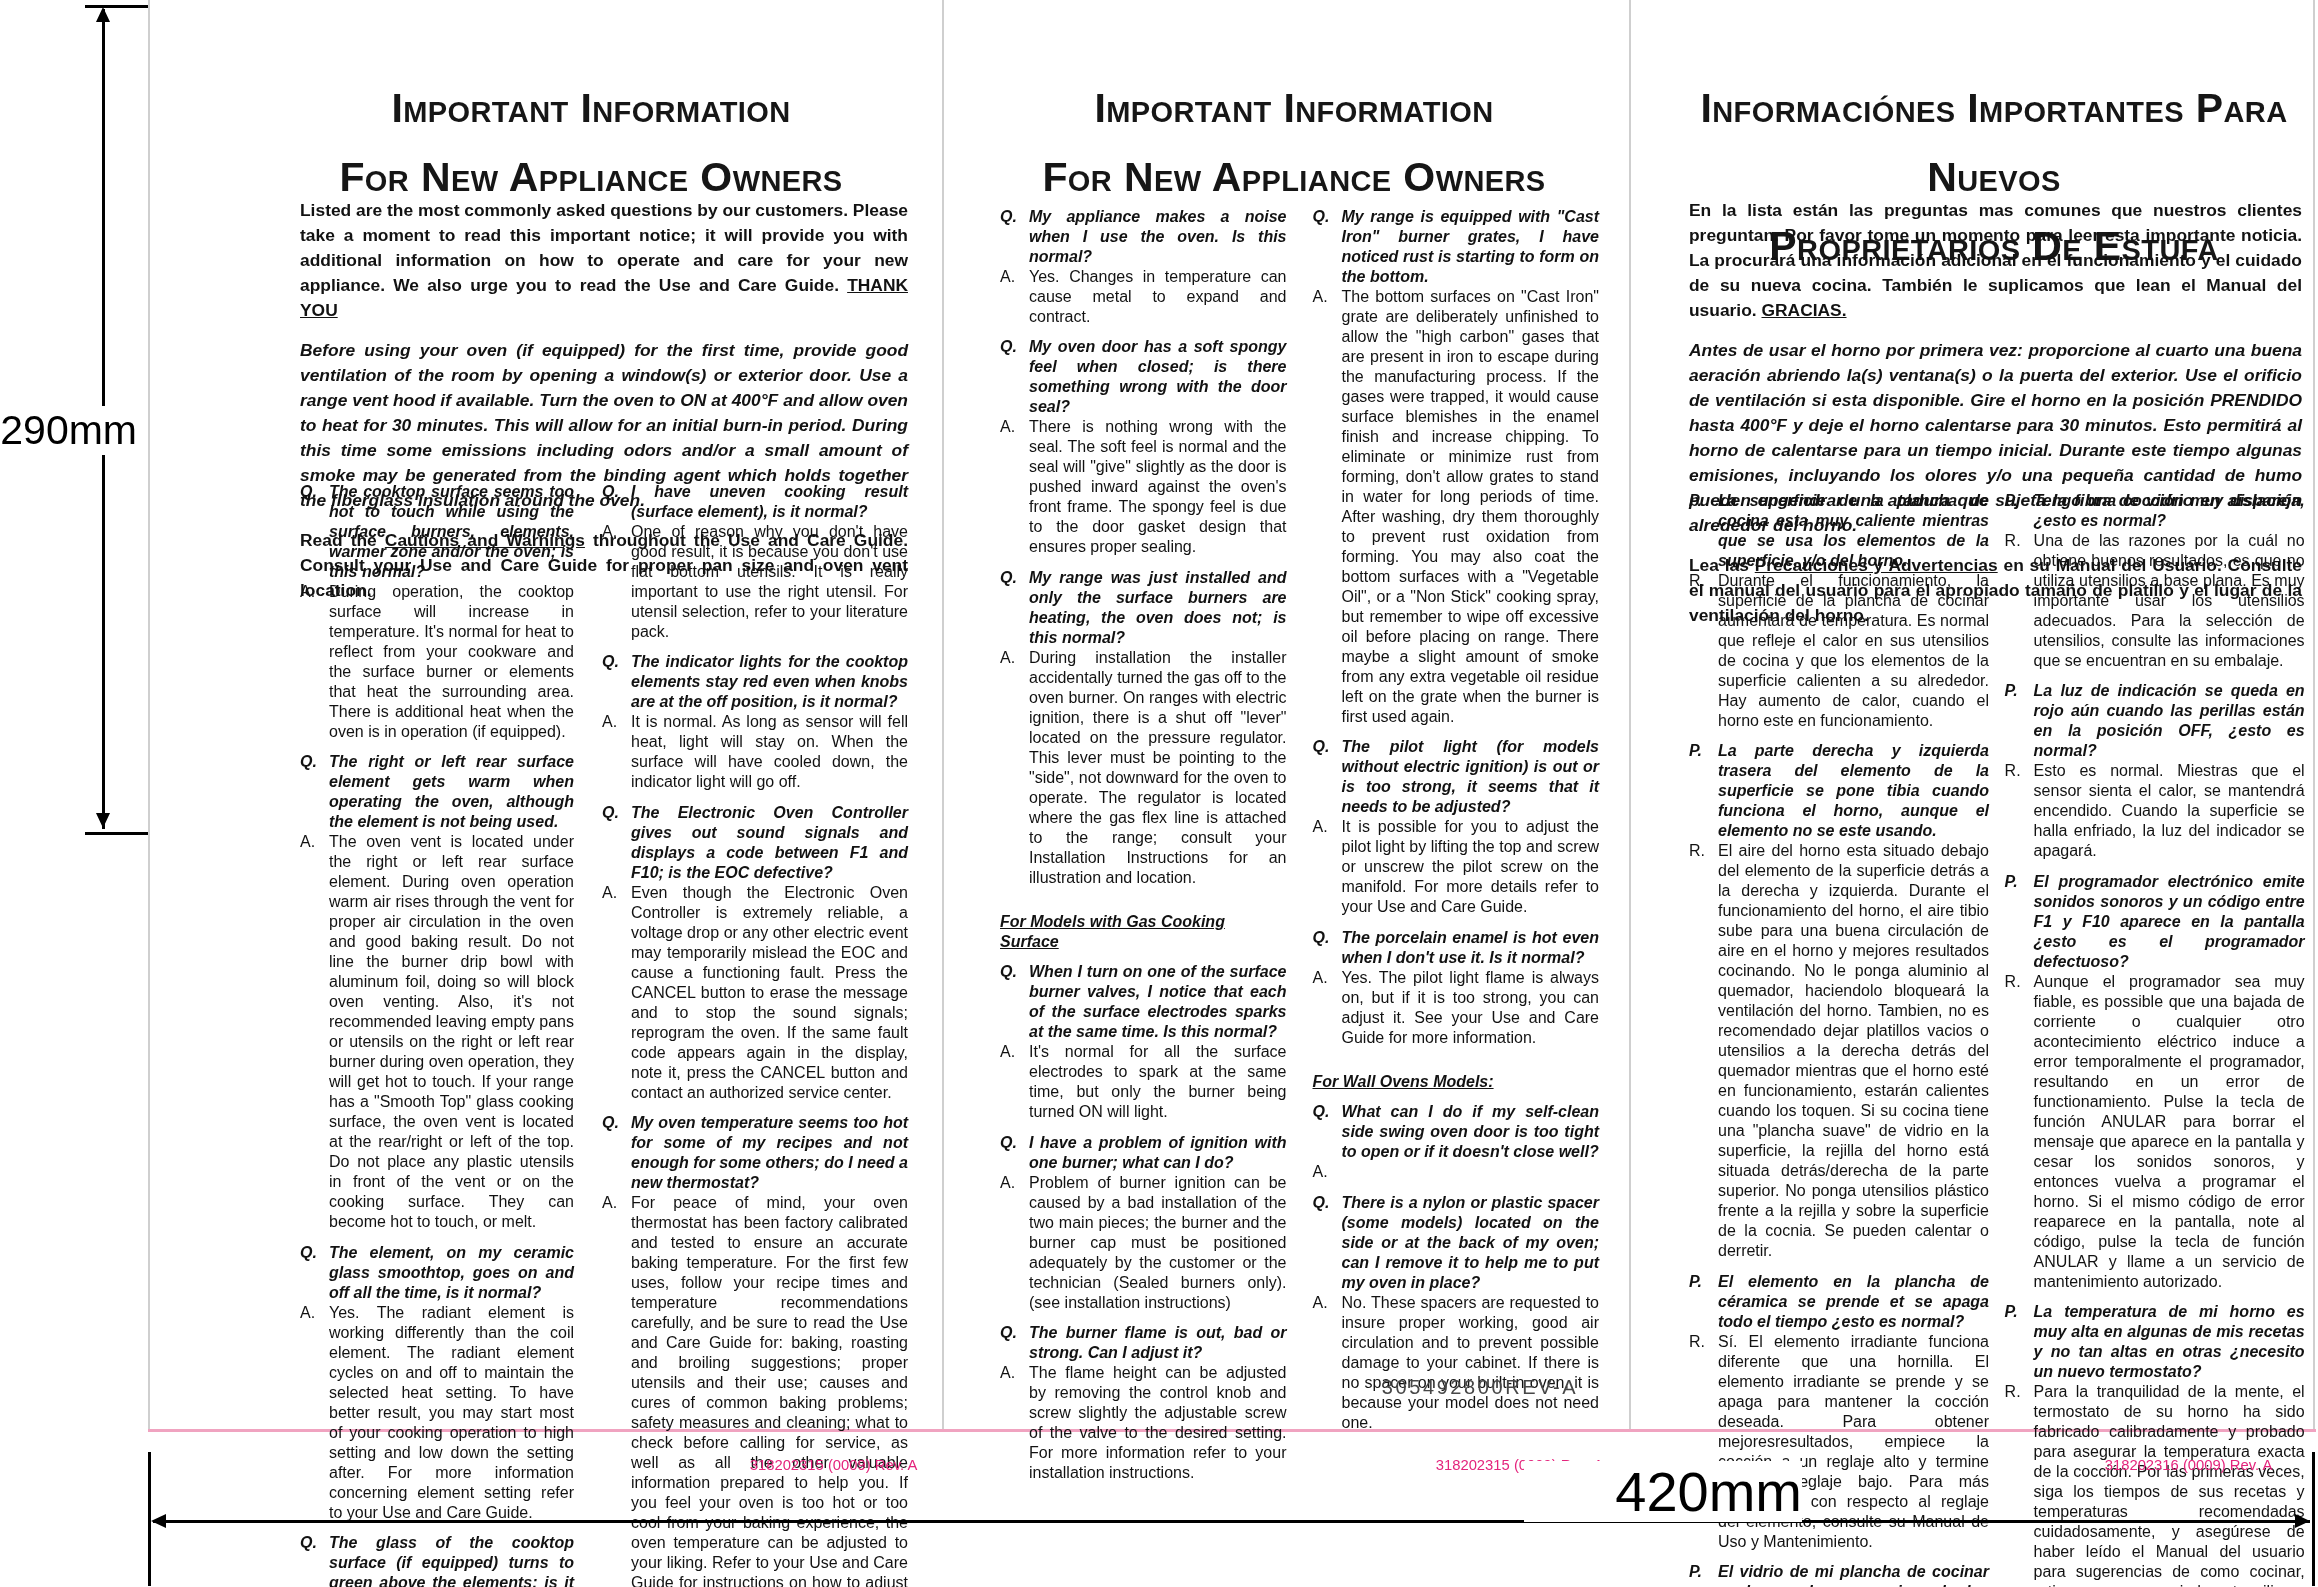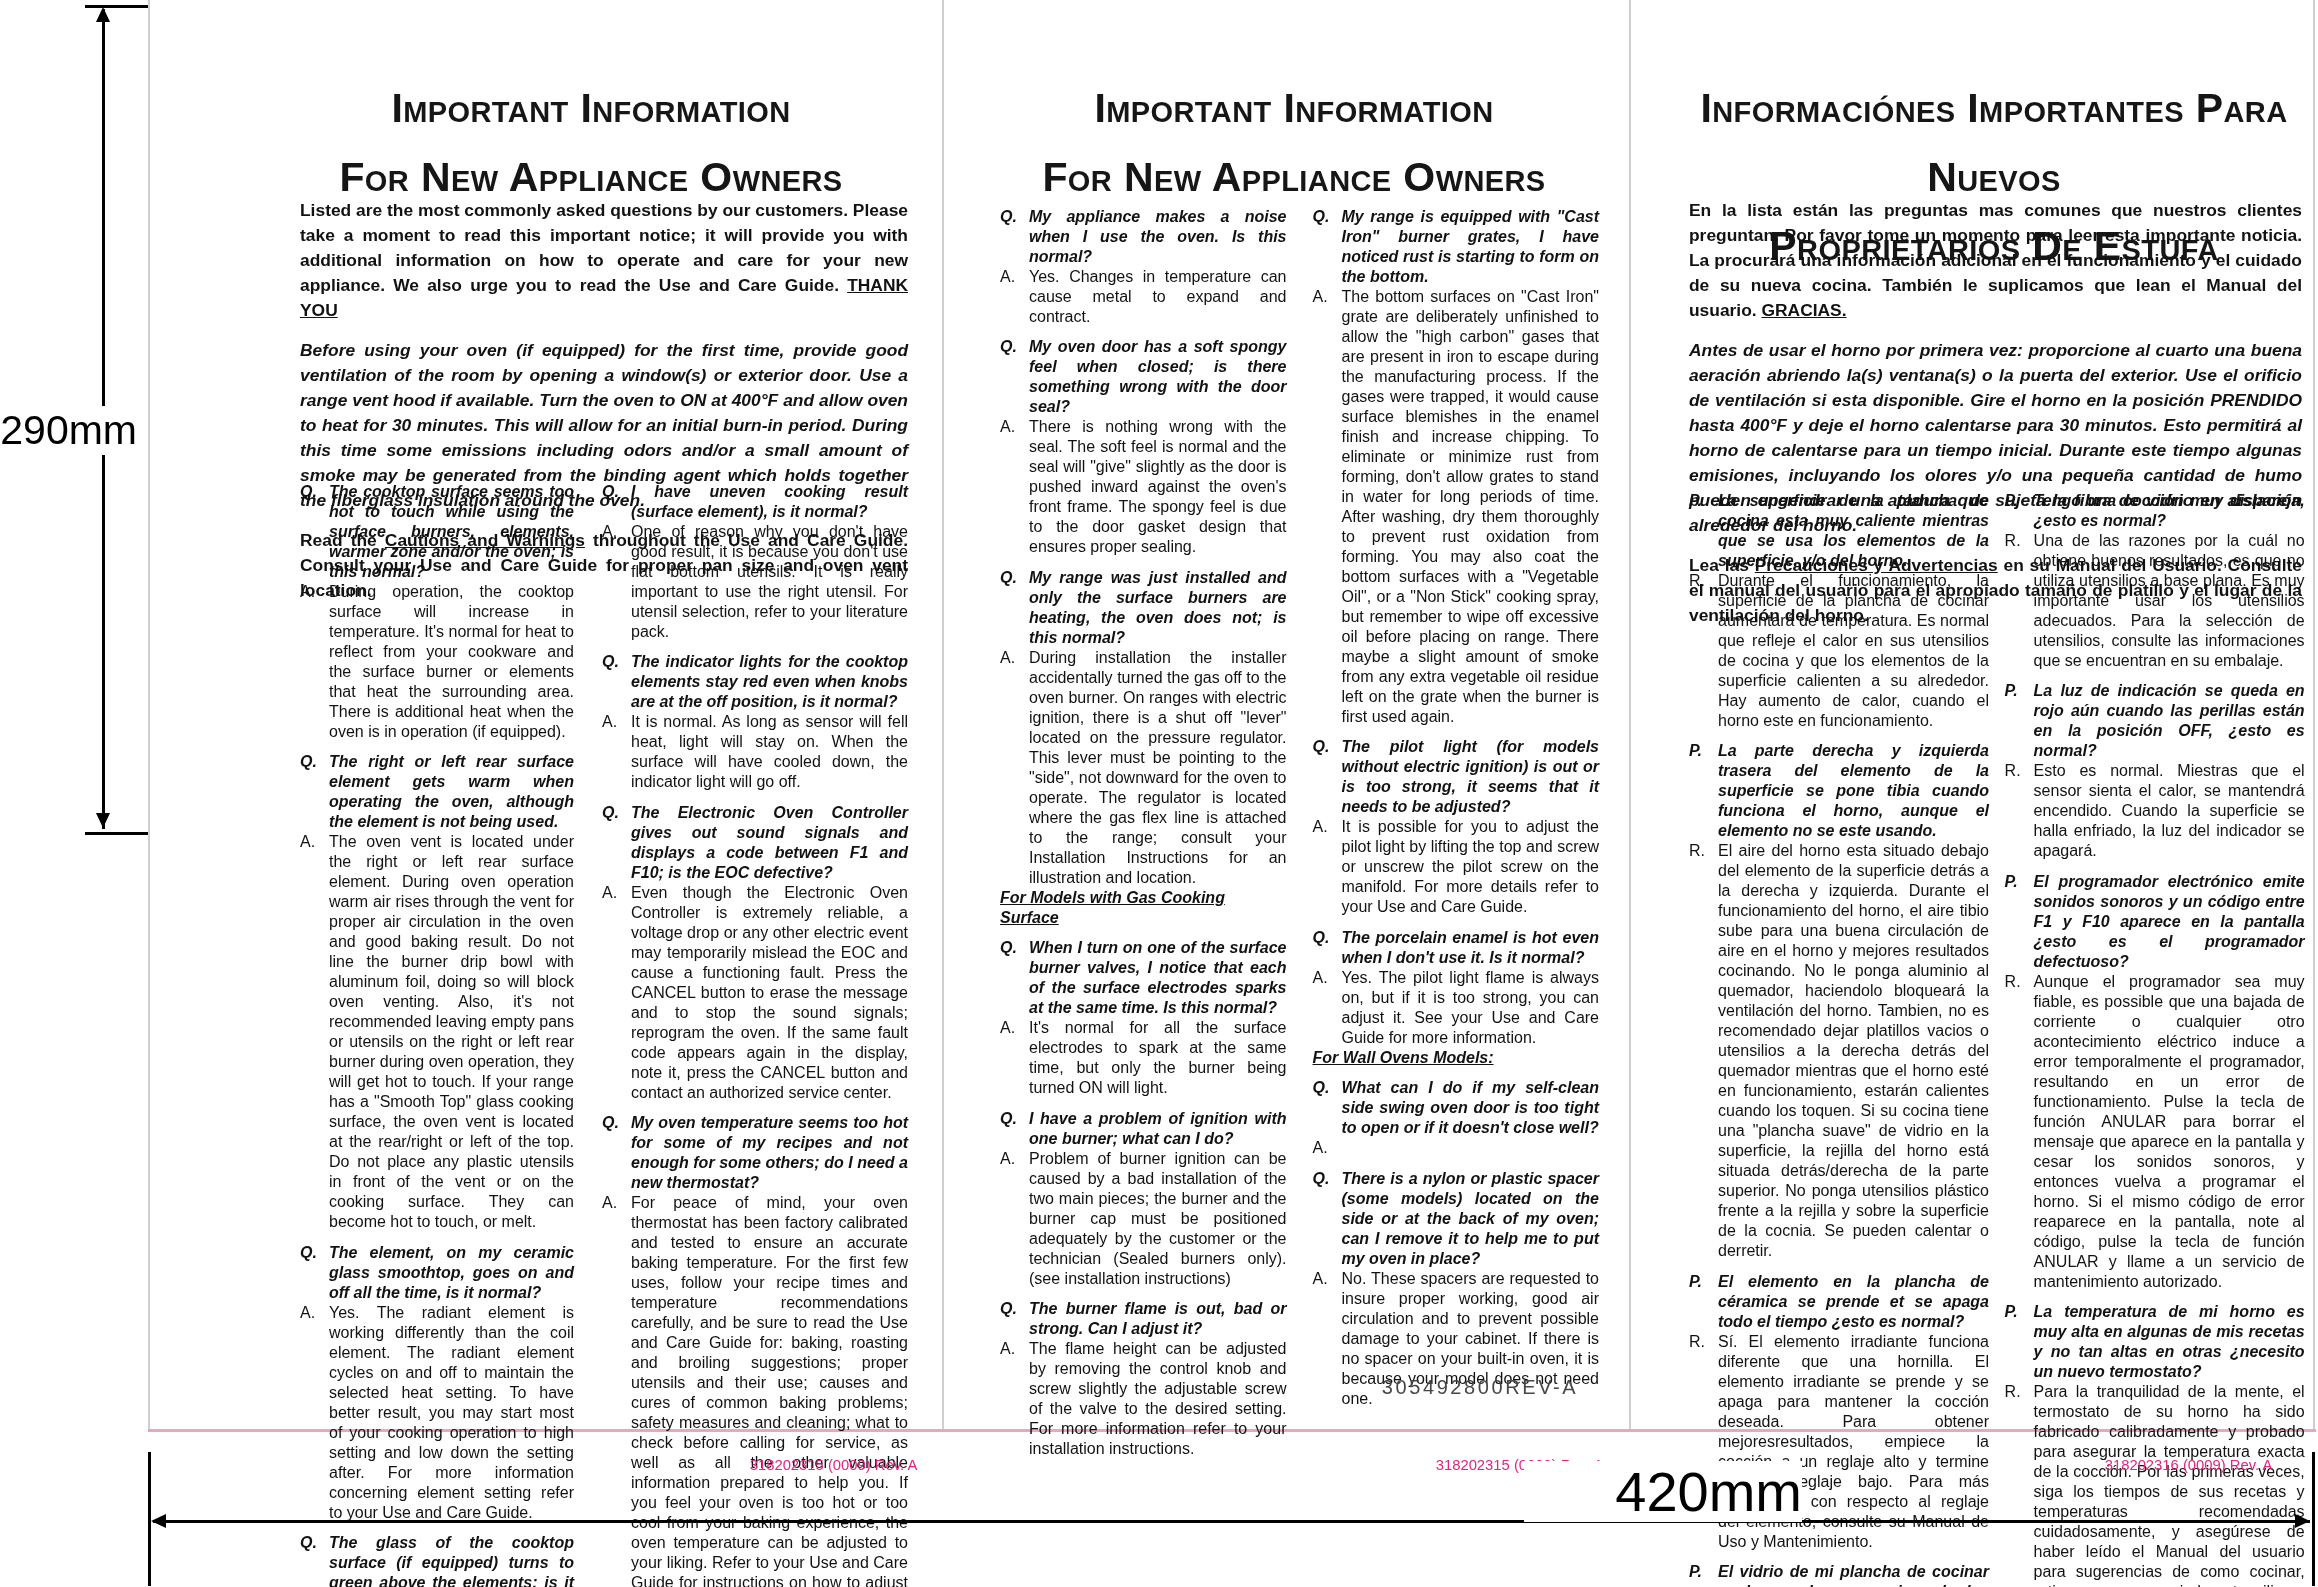--- a/index.html
+++ b/index.html
@@ -22,21 +22,21 @@
   .u{text-decoration:underline;}
   
   .colsrow{display:flex;}
   .colbox{font-size:16px;line-height:20px;}
   .qa{display:flex;text-align:justify;}
   .qa .lbl{flex:0 0 29px;}
   .qa .txt{flex:1;}
   .qa.q{font-weight:bold;font-style:italic;margin-top:10.4px;}
   .qa.a{margin-top:0;}
   .colbox > .qa:first-child{margin-top:0;}
-  .section-head{font-weight:bold;font-style:italic;text-decoration:underline;margin-top:0;}
+  .section-head{font-weight:bold;font-style:italic;text-decoration:underline;margin-top:24px;}
   
   .partnum{font-size:20px;letter-spacing:2.6px;color:#474747;}
   .revnote{font-size:14.8px;color:#e4247c;text-align:center;}
   
   .dimline{position:absolute;background:#000;}
   .arr{position:absolute;width:0;height:0;}
   .arr.up{border-left:7px solid transparent;border-right:7px solid transparent;border-bottom:15.6px solid #000;}
   .arr.down{border-left:7px solid transparent;border-right:7px solid transparent;border-top:15.6px solid #000;}
   .arr.left{border-top:7px solid transparent;border-bottom:7px solid transparent;border-right:15.6px solid #000;}
   .arr.right{border-top:7px solid transparent;border-bottom:7px solid transparent;border-left:15.6px solid #000;}

